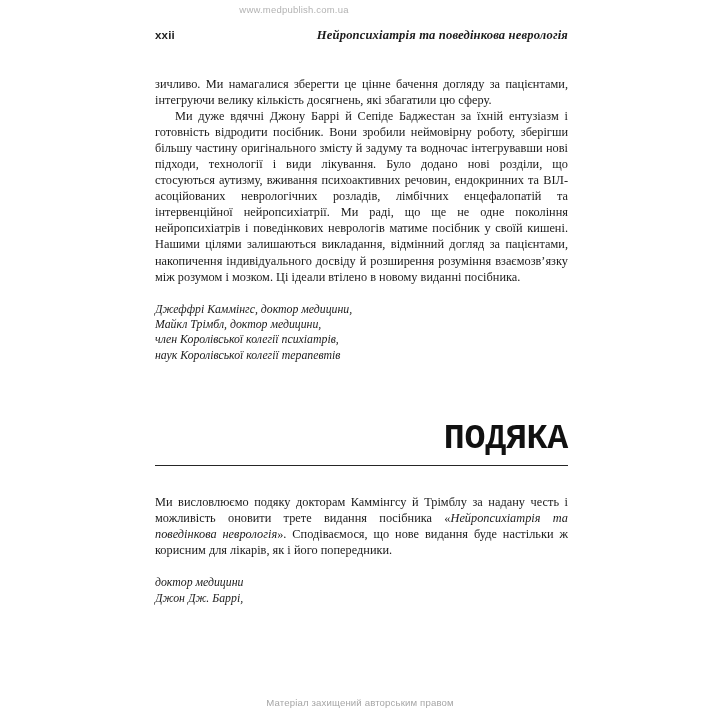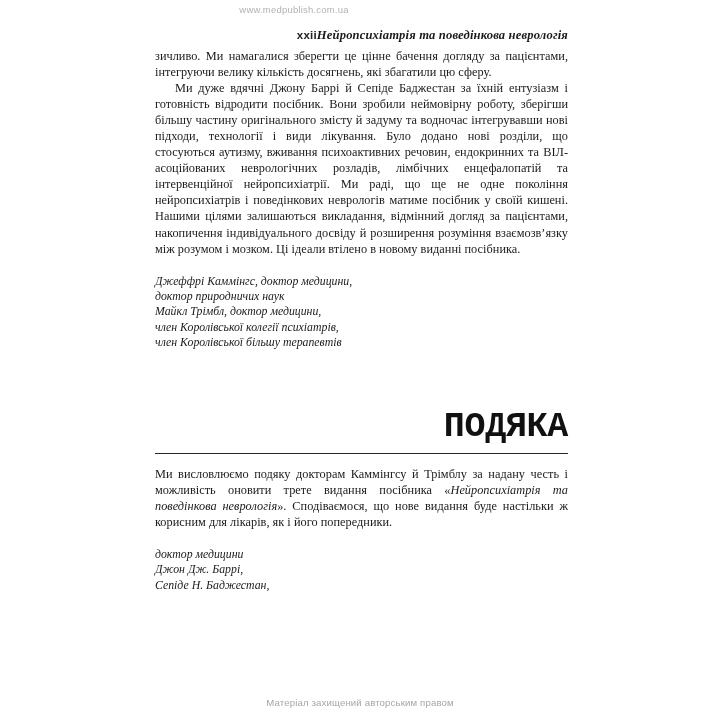--- a/index.html
+++ b/index.html
@@ -42,21 +42,21 @@
     position: absolute;
     left: 155px;
     top: 0;
     width: 413px;
   }
 
   
   .running-head {
     display: flex;
     align-items: baseline;
-    justify-content: flex-end;
+    justify-content: space-between;
     margin-top: 28px;
     height: 16px;
   }
   .folio {
     font-family: "Liberation Sans", "DejaVu Sans", sans-serif;
     font-weight: bold;
     font-size: 11.5px;
     color: #222222;
     letter-spacing: 0.2px;
   }
@@ -64,21 +64,21 @@
     font-family: "Liberation Serif", "DejaVu Serif", serif;
     font-style: italic;
     font-weight: bold;
     font-size: 12.6px;
     color: #1a1a1a;
     letter-spacing: 0.15px;
   }
 
   
   .body-block {
-    margin-top: 4px;
+    margin-top: 32px;
   }
   p.body-par {
     margin: 0;
     font-size: 12.3px;
     line-height: 16.05px;
     text-align: justify;
     text-justify: inter-word;
     hyphens: manual;
     letter-spacing: 0.02px;
   }
@@ -114,21 +114,21 @@
     color: #111111;
   }
   .ack-rule {
     margin-top: 7px;
     border: 0;
     border-top: 1px solid #262626;
     width: 100%;
     height: 0;
   }
   .ack-body {
-    margin-top: 12px;
+    margin-top: 28px;
   }
 
   
   .copyright-footer {
     position: absolute;
     left: 0;
     top: 697px;
     width: 720px;
     text-align: center;
     font-family: "Liberation Sans", "DejaVu Sans", sans-serif;
@@ -151,38 +151,36 @@
       <span class="running-title">Нейропсихіатрія та поведінкова неврологія</span>
     </div>
 
     <div class="body-block">
       <p class="body-par">зичливо. Ми намагалися зберегти це цінне бачення догляду за пацієнтами, інтегруючи велику кількість досягнень, які збагатили цю сферу.</p>
       <p class="body-par indent">Ми дуже вдячні Джону Баррі й Сепіде Баджестан за їхній ентузіазм і готовність відродити посібник. Вони зробили неймовірну роботу, зберігши більшу частину оригінального змісту й задуму та водночас інтегрувавши нові підходи, технології і види лікування. Було додано нові розділи, що стосуються аутизму, вживання психоактивних речовин, ендокринних та ВІЛ-асоційованих неврологічних розладів, лімбічних енцефалопатій та інтервенційної нейропсихіатрії. Ми раді, що ще не одне покоління нейропсихіатрів і поведінкових неврологів матиме посібник у своїй кишені. Нашими цілями залишаються викладання, відмінний догляд за пацієнтами, накопичення індивідуального досвіду й розширення розуміння взаємозв’язку між розумом і мозком. Ці ідеали втілено в новому виданні посібника.</p>
     </div>
 
     <div class="signature">
       <span class="sig-line">Джеффрі Каммінгс, доктор медицини,</span>
-      <span class="sig-line">доктор природничих наук</span>
       <span class="sig-line">Майкл Трімбл, доктор медицини,</span>
       <span class="sig-line">член Королівської колегії психіатрів,</span>
-      <span class="sig-line">член Королівської більшу терапевтів</span>
+      <span class="sig-line">наук Королівської колегії терапевтів</span>
     </div>
 
     <div class="ack-section">
       <h1 class="ack-heading">ПОДЯКА</h1>
       <hr class="ack-rule">
 
       <div class="ack-body">
         <p class="body-par"><span>Ми висловлюємо подяку докторам Каммінгсу й Трімблу за надану честь і можливість оновити трете видання посібника «</span><i>Нейропсихіатрія та поведінкова неврологія</i><span>». Сподіваємося, що нове видання буде настільки ж корисним для лікарів, як і його попередники.</span></p>
       </div>
 
       <div class="signature">
         <span class="sig-line">доктор медицини</span>
         <span class="sig-line">Джон Дж. Баррі,</span>
-        <span class="sig-line">Сепіде Н. Баджестан,</span>
       </div>
     </div>
 
   </div>
 
   <div class="copyright-footer">Матеріал захищений авторським правом</div>
 
 </div>
 
 </body></html>

